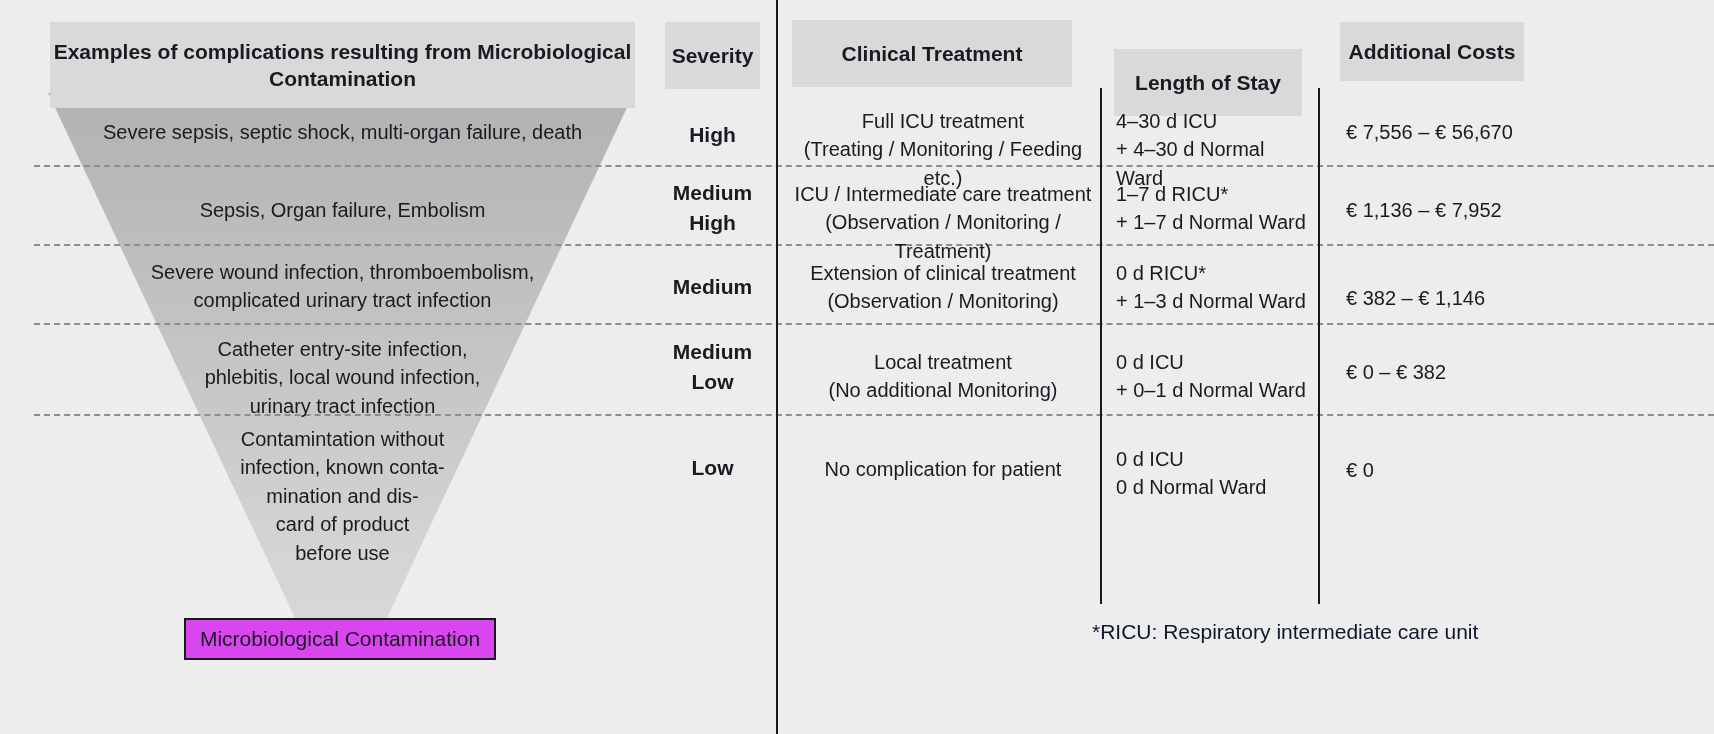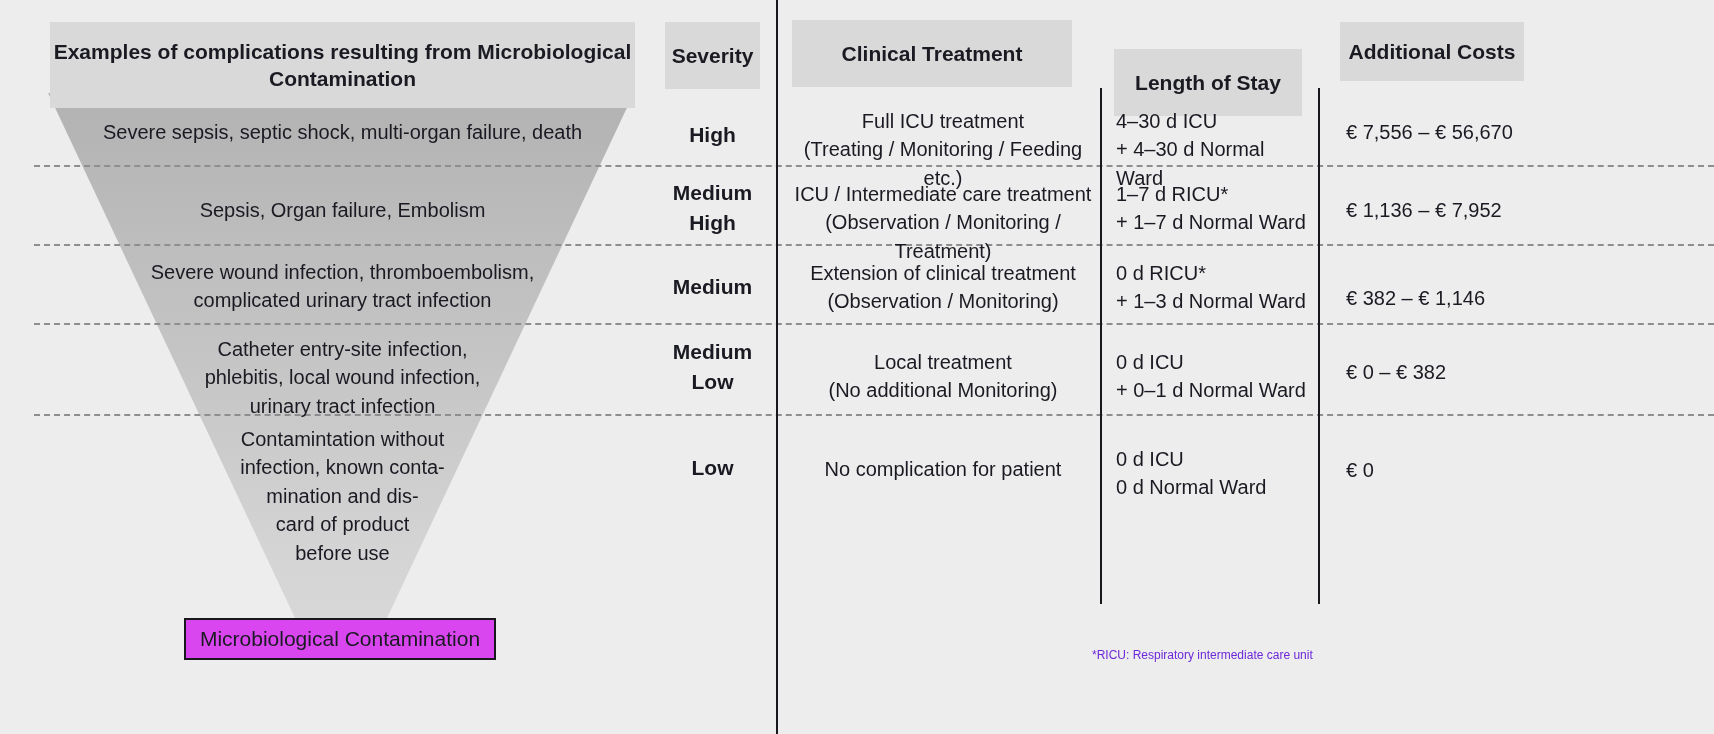--- a/index.html
+++ b/index.html
@@ -109,23 +109,23 @@
     align-items: center;
     justify-content: center;
     font-size: 21px;
     color: #1a1a22;
   }
 
   
   #footnote {
     position: absolute;
     left: 1092px;
-    top: 648px;
-    font-size: 12px;
-    color: #6d28d9;
+    top: 620px;
+    font-size: 21px;
+    color: #0f172a;
   }
 </style>
 </head>
 <body>
 
 <div id="stage">
 
   <div id="funnel-wrap">
     <div id="funnel-shape"></div>
   </div>

